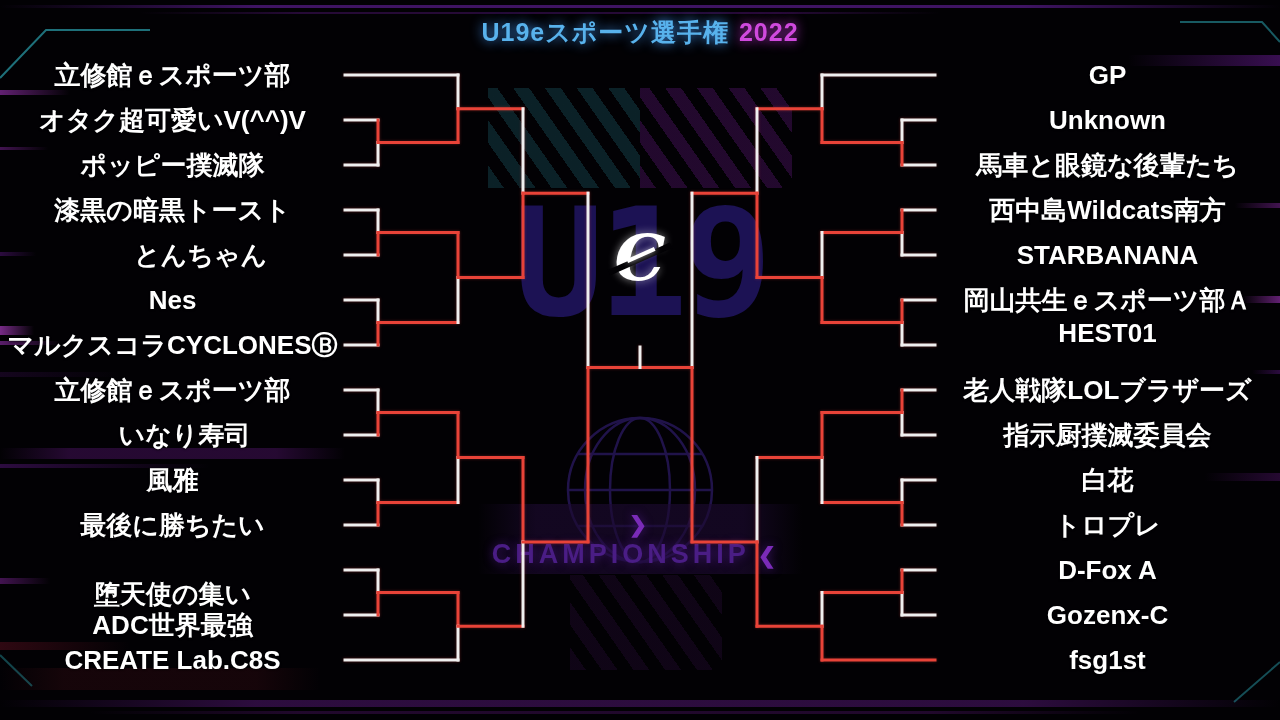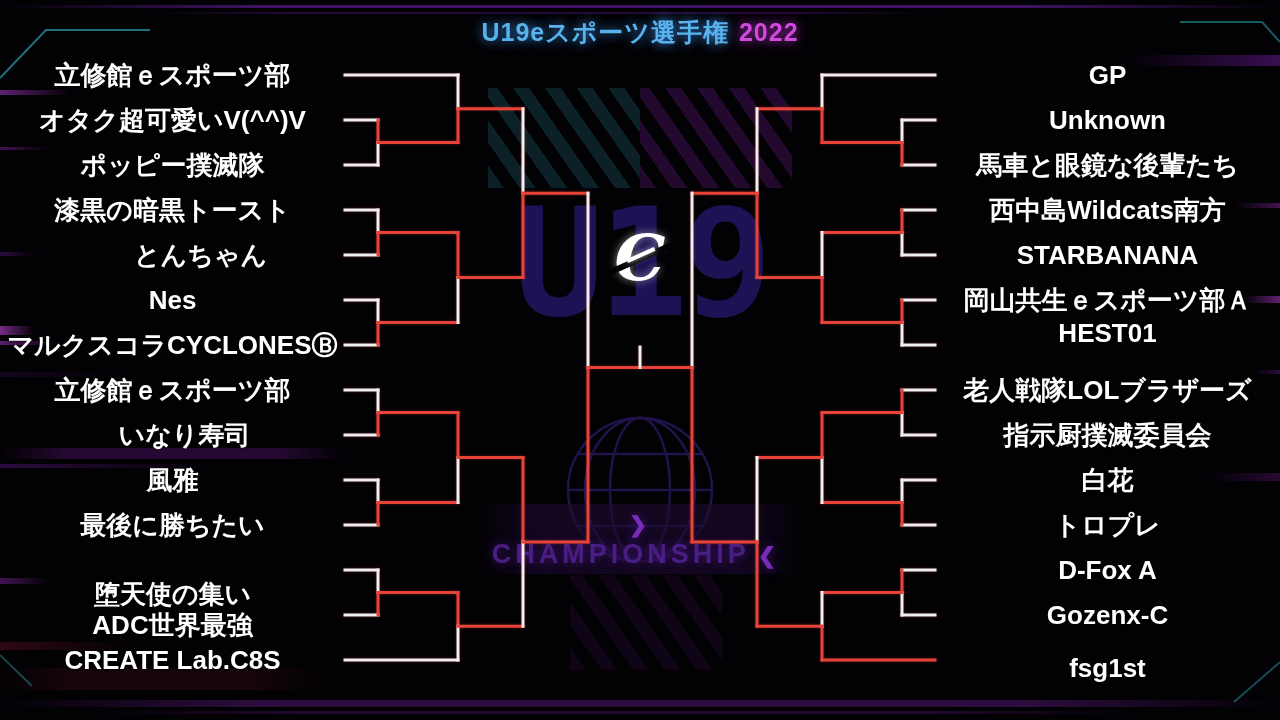--- a/index.html
+++ b/index.html
@@ -239,21 +239,21 @@
       <div class="team" style="top: 193px;">西中島Wildcats南方</div>
       <div class="team" style="top: 238px;">STARBANANA</div>
       <div class="team" style="top: 283px;">岡山共生ｅスポーツ部Ａ</div>
       <div class="team" style="top: 316px;">HEST01</div>
       <div class="team" style="top: 373px;">老人戦隊LOLブラザーズ</div>
       <div class="team" style="top: 418px;">指示厨撲滅委員会</div>
       <div class="team" style="top: 463px;">白花</div>
       <div class="team" style="top: 508px;">トロプレ</div>
       <div class="team" style="top: 553px;">D-Fox A</div>
       <div class="team" style="top: 598px;">Gozenx-C</div>
-      <div class="team" style="top: 643px; margin-top: 8px;">fsg1st</div>
+      <div class="team" style="top: 643px;">fsg1st</div>
     </div>
 
   <div class="logo">
     <span class="logo-c">C</span>
     <div class="logo-gap"></div>
     <div class="logo-slash"></div>
   </div>
 
 </div>
 

